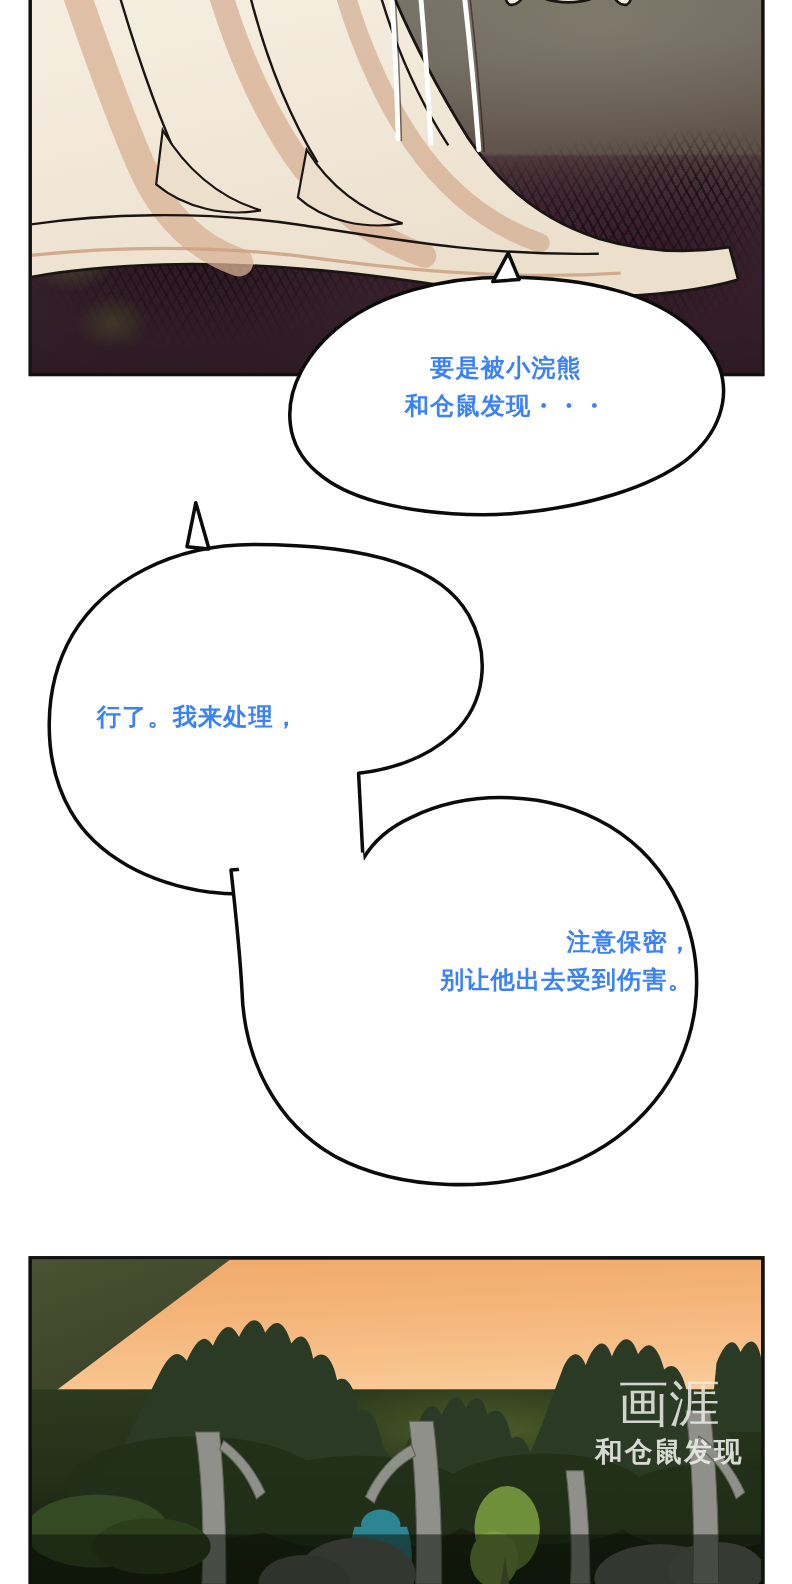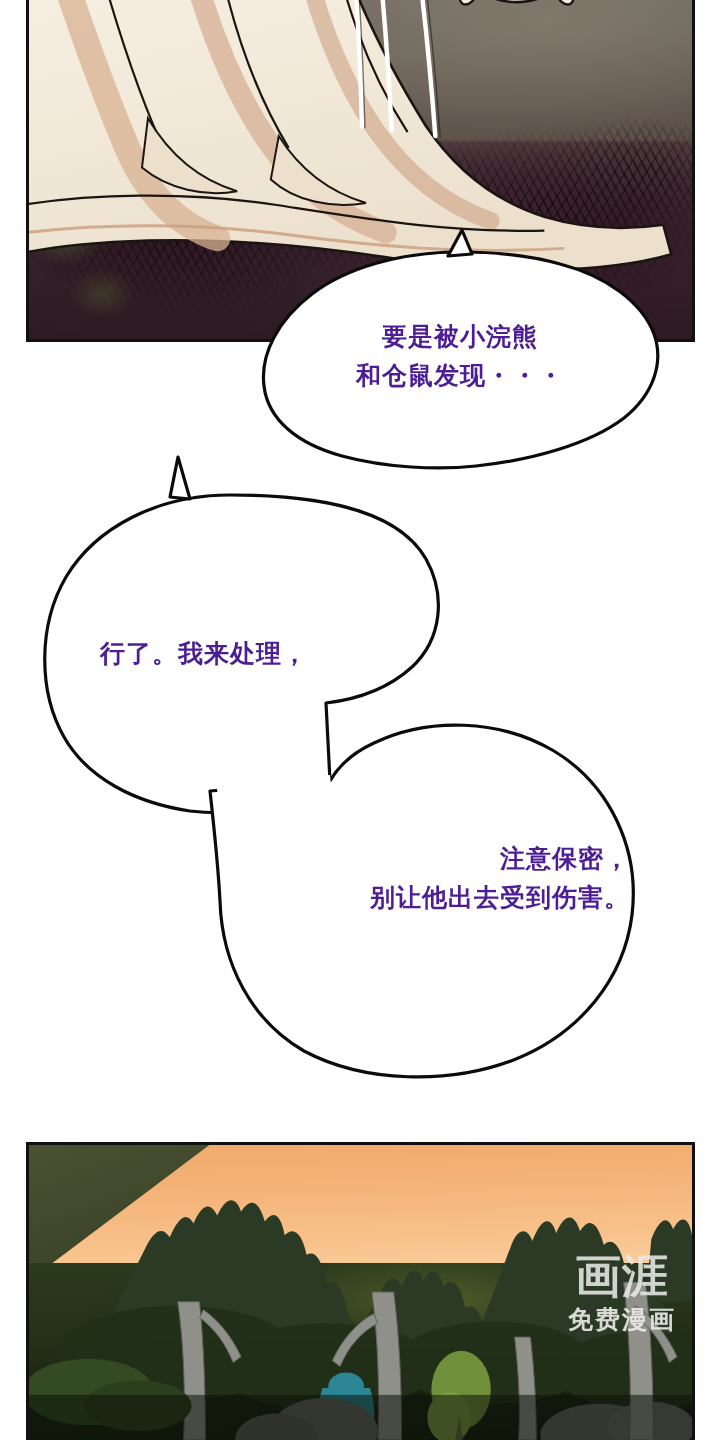--- a/index.html
+++ b/index.html
@@ -111,21 +111,21 @@
     position: absolute;
     right: 16px;
     top: 108px;
     text-align: center;
     pointer-events: none;
     line-height: 1;
   }
   #wm-logo {
     font-family: "DejaVu Sans", "Liberation Sans", sans-serif;
     font-size: 46px;
-    font-weight: bold;
+    font-weight: normal;
     color: rgba(232,232,230,.88);
     letter-spacing: 1px;
     display: block;
   }
   #wm-sub {
     font-family: "DejaVu Sans", "Liberation Sans", sans-serif;
     font-size: 25px;
     font-weight: bold;
     color: rgba(236,236,234,.9);
     letter-spacing: 2px;
@@ -139,35 +139,35 @@
     overflow: visible;
   }
   .bub-shape {
     fill: #ffffff;
     stroke: #0b0b0b;
     stroke-width: 3.2;
     stroke-linejoin: round;
   }
   .bubble-text {
     position: absolute;
-    font-family: Liberation Serif, serif;
-    color: #4c1d95;
+    font-family: Liberation Sans, sans-serif;
+    color: #3b82f6;
     font-weight: bold;
-    font-size: 25px;
+    font-size: 22px;
     line-height: 1.55;
     letter-spacing: 1px;
     white-space: pre-line;
     pointer-events: none;
   }
 
   #bubble1-wrap { left: 250px; top: 222px; width: 420px; height: 250px; }
   #bubble1-text { left: 250px; top: 318px; width: 420px; text-align: center; }
 
   #bubble2-wrap { left: 30px; top: 455px; width: 650px; height: 640px; }
-  #bubble2-text { left: 100px; top: 635px; width: 330px; text-align: left; }
+  #bubble2-text { left: 88px; top: 635px; width: 330px; text-align: left; }
   #bubble3-text { left: 250px; top: 840px; width: 380px; text-align: right; }
 </style>
 </head>
 <body>
 
 <div id="page">
 
   <div class="panel" id="panel-top">
     <div class="p1-layer" id="p1-ground"></div>
     <div class="p1-layer" id="p1-shadow"></div>
@@ -340,17 +340,17 @@
       <g fill="#344a22">
         <ellipse cx="60" cy="252" rx="66" ry="34"></ellipse>
         <ellipse cx="110" cy="266" rx="54" ry="26" fill="#2c3f1d"></ellipse>
       </g>
 
       <rect x="0" y="255" width="669" height="46" fill="#0d1309" opacity="0.55"></rect>
     </svg>
 
     <div id="watermark">
       <span id="wm-logo">画涯</span>
-      <span id="wm-sub">免费漫画</span>
+      <span id="wm-sub">和仓鼠发现</span>
     </div>
   </div>
 
 </div>
 
 </body></html>

